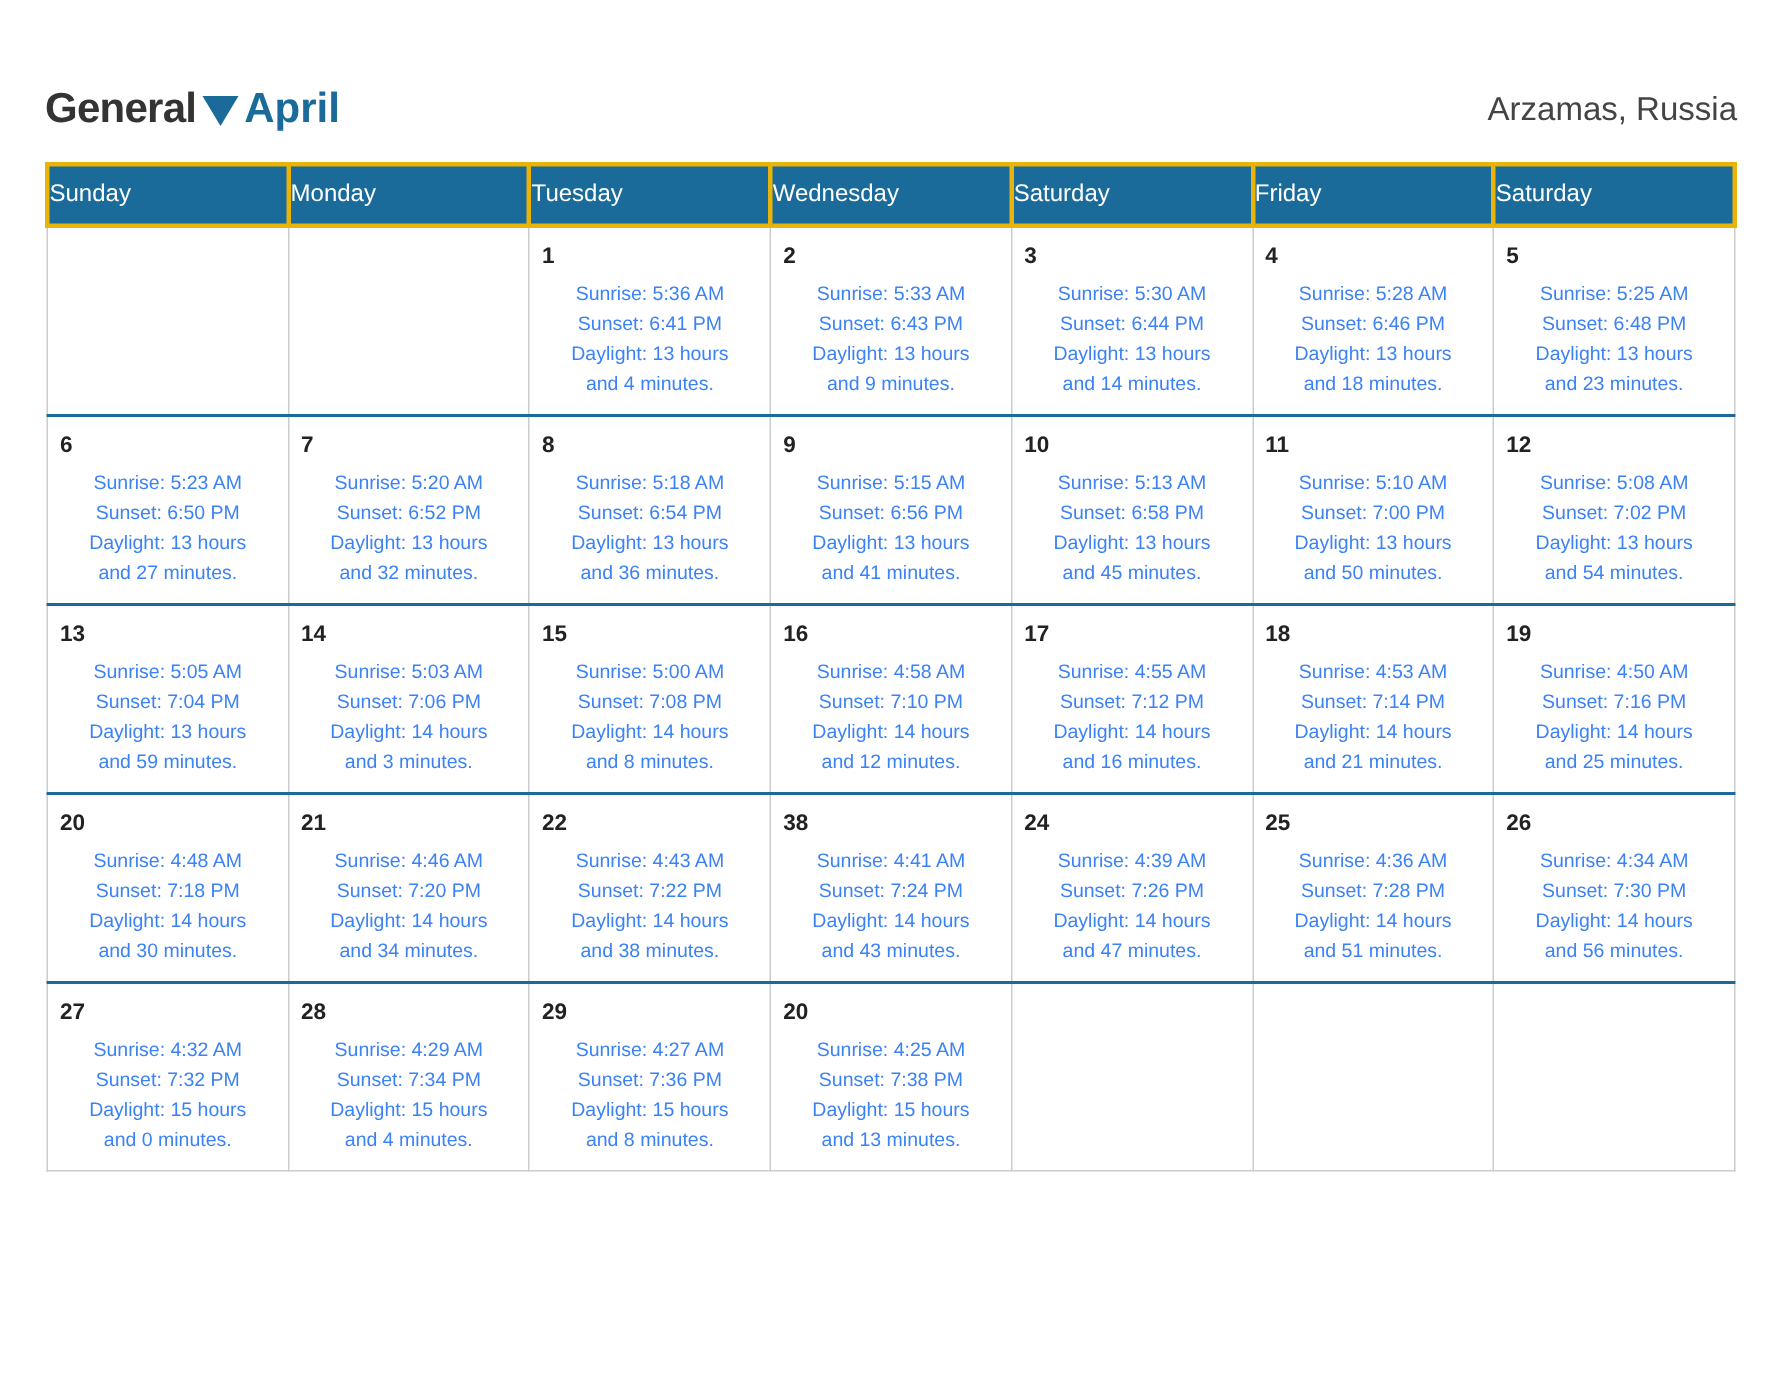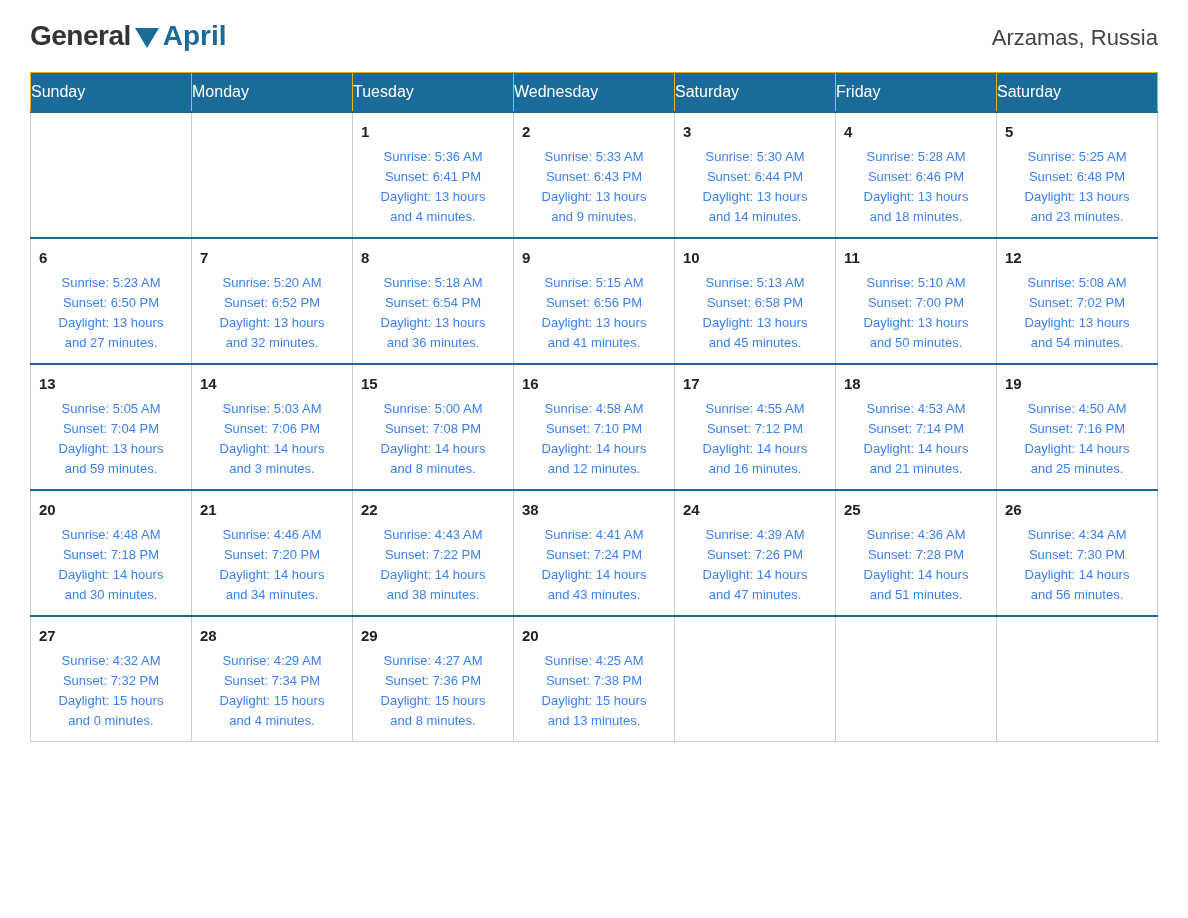--- a/index.html
+++ b/index.html
@@ -6,22 +6,23 @@
     body {
       font-family: Arial, sans-serif;
       background: #fff;
       width: 1188px;
       min-height: 918px;
       padding: 20px 30px;
     }
     .header {
       display: flex;
       justify-content: space-between;
-      align-items: center;
+      align-items: flex-start;
       margin-bottom: 20px;
+      margin-top: 36px;
     }
     .logo {
       display: flex;
       flex-direction: column;
       align-items: flex-start;
     }
     .logo-top {
       display: flex;
       align-items: center;
     }
@@ -65,21 +66,21 @@
       border-collapse: collapse;
       border: 1px solid #aaa;
     }
     .calendar th {
       background-color: #1a6b9a;
       color: #fff;
       font-size: 16px;
       font-weight: normal;
       padding: 10px 0;
       text-align: left;
-      border: 1px solid #eab308;
+      border: 3px solid #eab308;
     }
     .calendar td {
       vertical-align: top;
       padding: 8px 8px 10px 8px;
       border: 1px solid #ccc;
       width: 14.28%;
       min-height: 100px;
       font-size: 13px;
       color: #333;
       line-height: 1.5;

